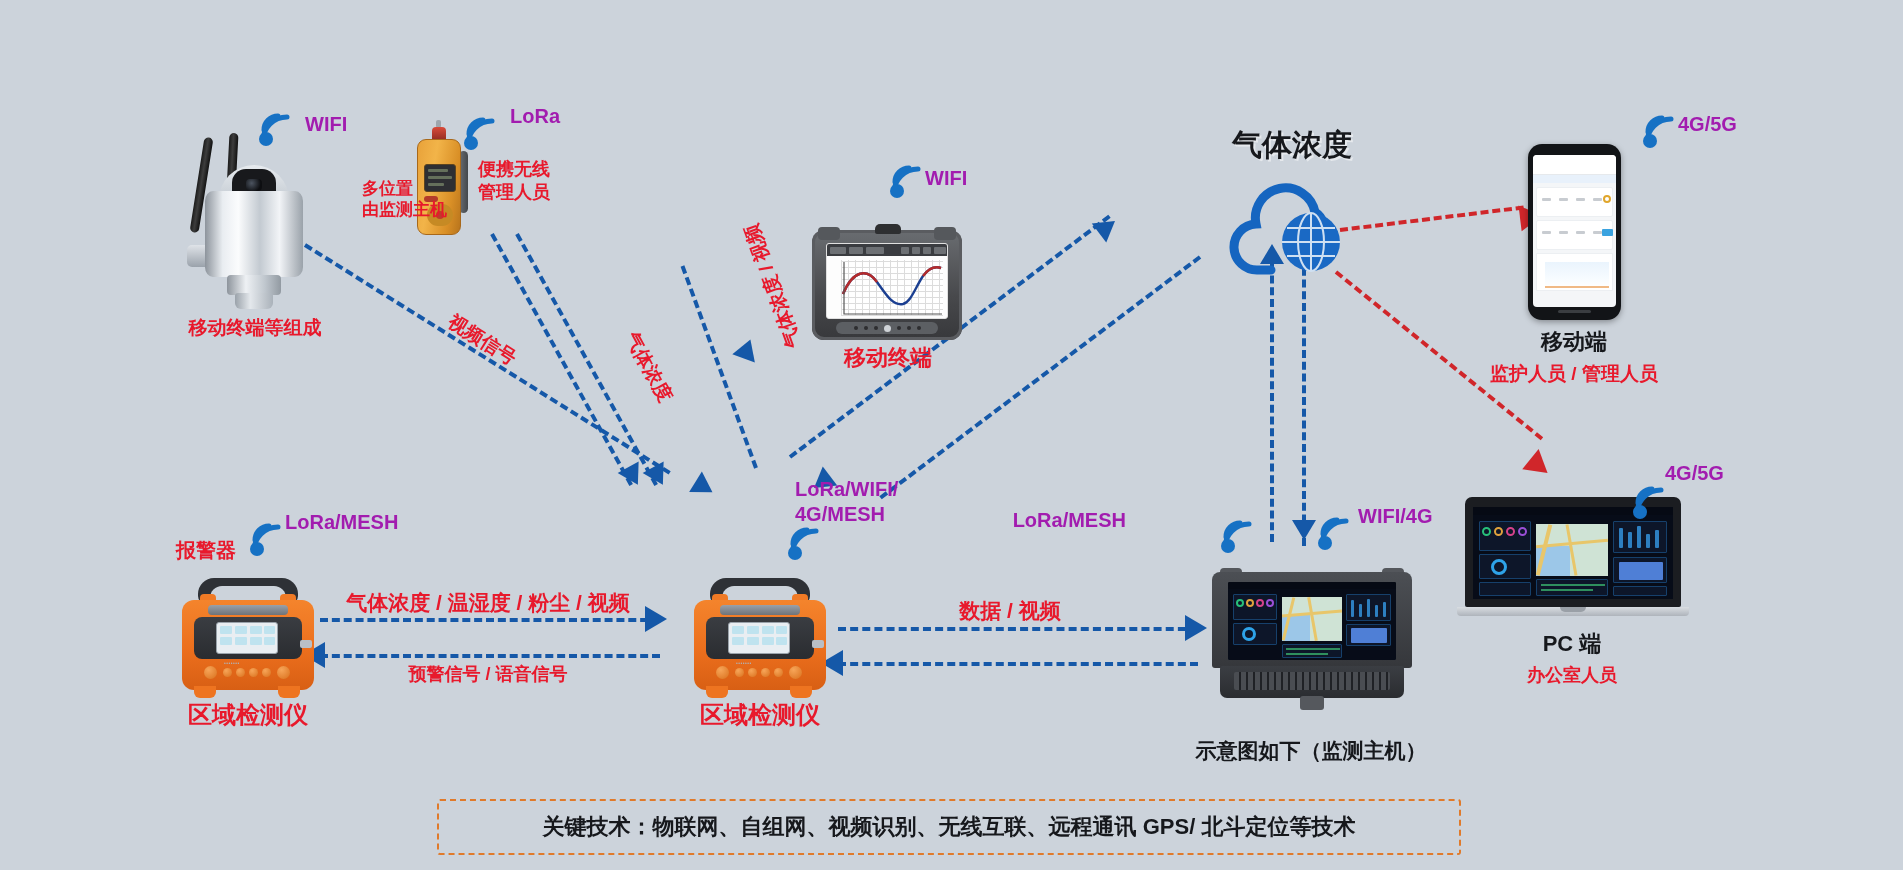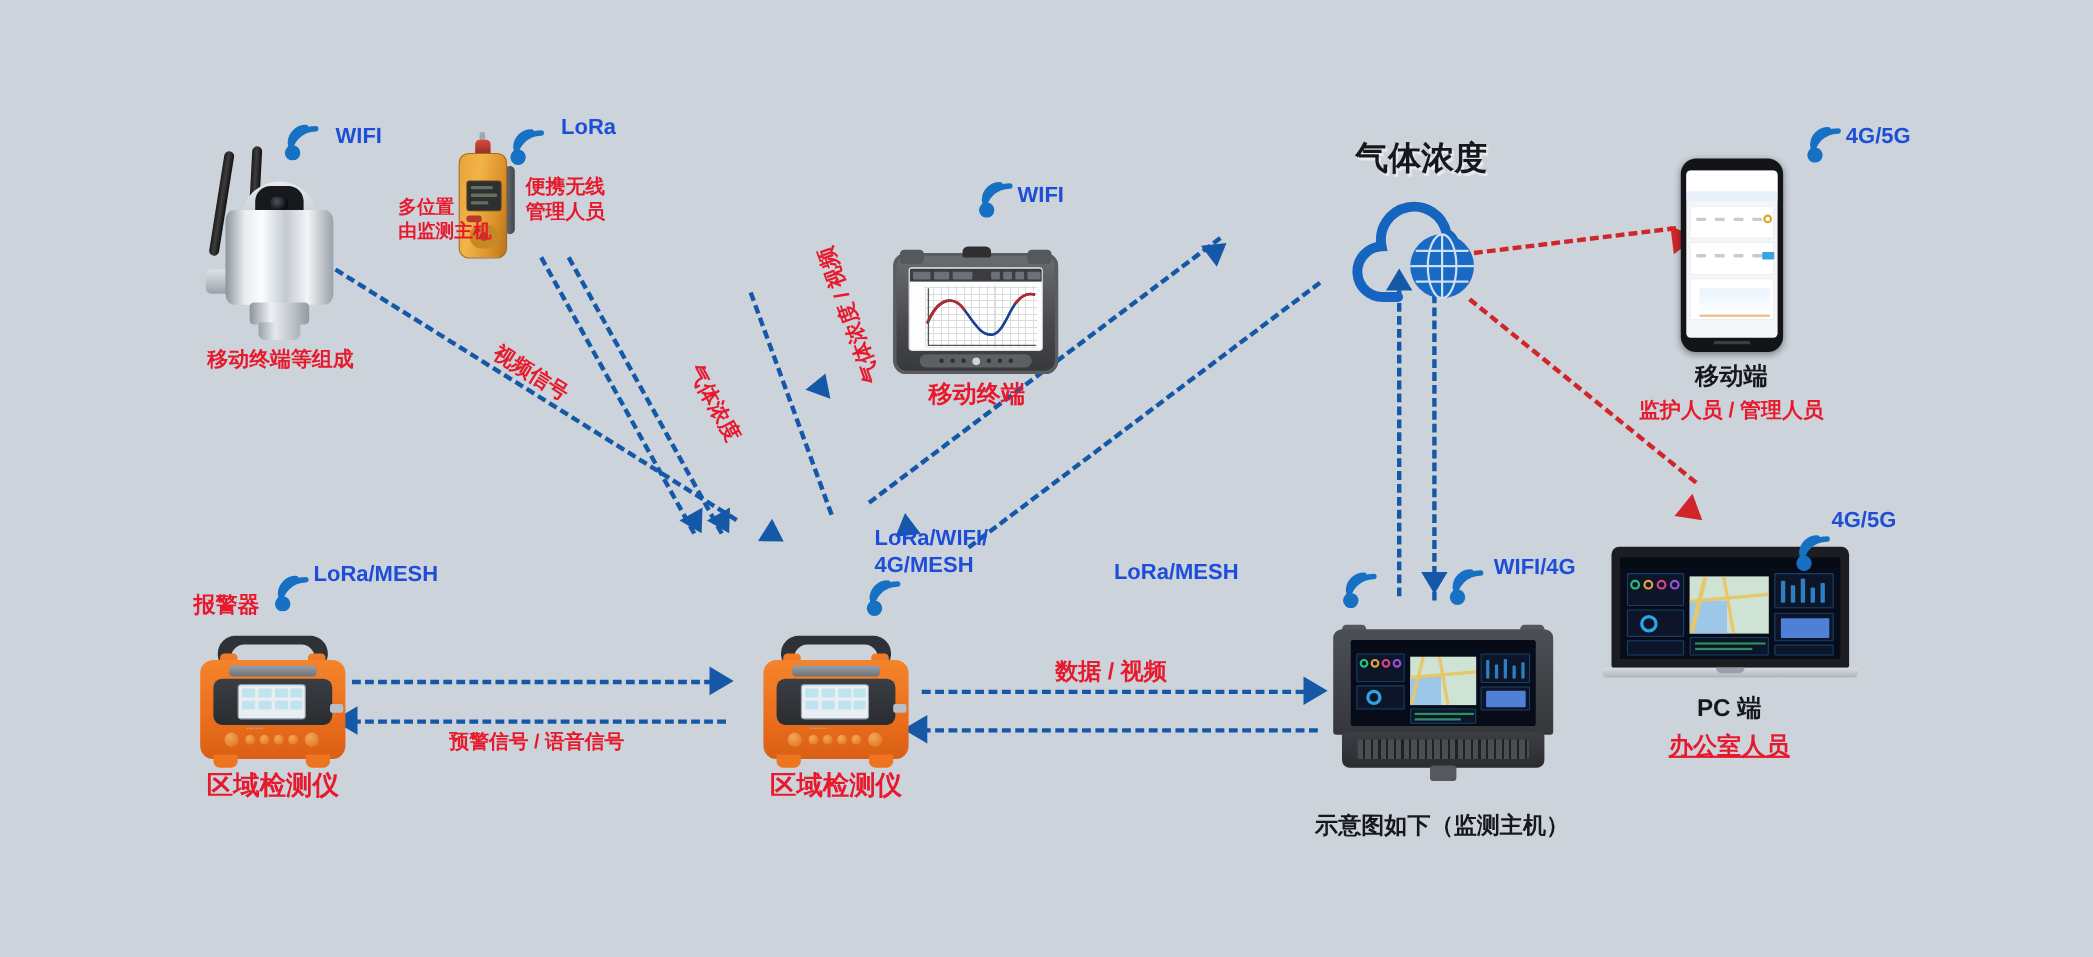--- a/index.html
+++ b/index.html
@@ -28,21 +28,21 @@
     letter-spacing: 1px;
     text-shadow: 2px 2px 0 rgba(255,255,255,0.55);
     white-space: nowrap;
   }
 
   
   .abs { position: absolute; }
 
   .lbl { position: absolute; white-space: pre; font-weight: bold; line-height: 1.25; }
   .lbl-red   { color: #e8192c; }
-  .lbl-blue  { color: #1d4ed8; }
+  .lbl-blue  { color: #a21caf; }
   .lbl-black { color: #16181c; }
   .lbl-center { text-align: center; transform: translateX(-50%); }
 
   
   .wifi { position: absolute; }
   .wifi svg { display: block; }
 
   
   .conn { position: absolute; transform-origin: 0 50%; height: 0; border-top: 4px dashed #1558a8; }
   .conn.red { border-top: 4px dashed #d0262a; }
@@ -517,21 +517,21 @@
     <svg width="42" height="38" viewBox="0 0 42 38">
       <g fill="none" stroke="#1671c4" stroke-width="5" stroke-linecap="round">
         <path d="M6 33 A24 24 0 0 1 30 9"></path>
         <path d="M7 22 A14 14 0 0 1 21 8"></path>
       </g>
       <circle cx="9" cy="31" r="7" fill="#1671c4"></circle>
     </svg>
   </div>
   <div class="lbl lbl-blue" style="left:1665px; top:461px; font-size:20px;">4G/5G</div>
   <div class="lbl lbl-black lbl-center" style="left:1572px; top:630px; font-size:22px;">PC 端</div>
-  <div class="lbl lbl-red lbl-center" style="left:1572px; top:664px; font-size:22px;text-decoration:underline;">办公室人员</div>
+  <div class="lbl lbl-red lbl-center" style="left:1572px; top:664px; font-size:18px;">办公室人员</div>
 
   <div class="abs" style="left:1212px; top:568px; width:200px; height:130px;">
     <div class="rl-ear" style="left:8px;  top:0; width:22px; height:12px;"></div>
     <div class="rl-ear" style="right:8px; top:0; width:22px; height:12px;"></div>
     <div class="rl-lid" style="left:0; top:4px; width:200px; height:96px;">
       <div class="rl-screen" style="left:16px; top:10px; width:168px; height:78px;">
         <div class="db">
           <div class="db-top"></div>
           <div class="db-panel" style="left:5px;  top:12px; width:44px; height:26px;"></div>
           <div class="db-ring" style="left:8px;  top:17px; width:8px; height:8px; border-color:#28c07a;"></div>
@@ -677,18 +677,22 @@
   <div class="lbl lbl-blue" style="left:795px; top:477px; font-size:20px;">LoRa/WIFI/
 4G/MESH</div>
   <div class="lbl lbl-red lbl-center" style="left:760px; top:700px; font-size:24px;">区域检测仪</div>
 
   <div class="lbl lbl-red" style="left:450px; top:308px; font-size:19px; transform:rotate(32deg); transform-origin:0 50%;">视频信号</div>
 
   <div class="lbl lbl-red" style="left:630px; top:322px; font-size:19px; transform:rotate(61deg); transform-origin:0 50%;">气体浓度</div>
 
   <div class="lbl lbl-red" style="left:795px; top:335px; font-size:19px; transform:rotate(250deg); transform-origin:0 50%;">气体浓度 / 视频</div>
 
+  <div class="lbl lbl-red lbl-center" style="left:488px; top:590px; font-size:21px;">气体浓度 / 温湿度 / 粉尘 / 视频</div>
   <div class="lbl lbl-red lbl-center" style="left:488px; top:663px; font-size:18px;">预警信号 / 语音信号</div>
 
   <div class="lbl lbl-red lbl-center" style="left:1010px; top:598px; font-size:21px;">数据 / 视频</div>
 
+  <div id="footer-box">
+    <div id="footer-text">关键技术：物联网、自组网、视频识别、无线互联、远程通讯 GPS/ 北斗定位等技术</div>
+  </div>
 
 </div>
 
 </body></html>

